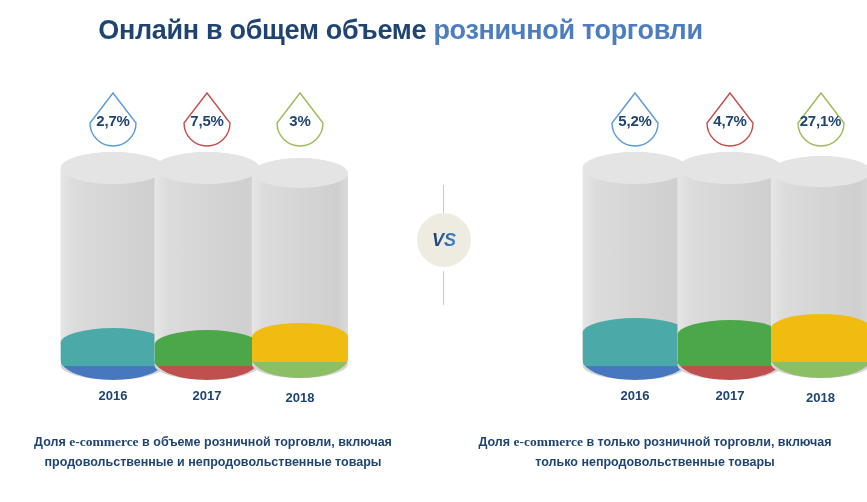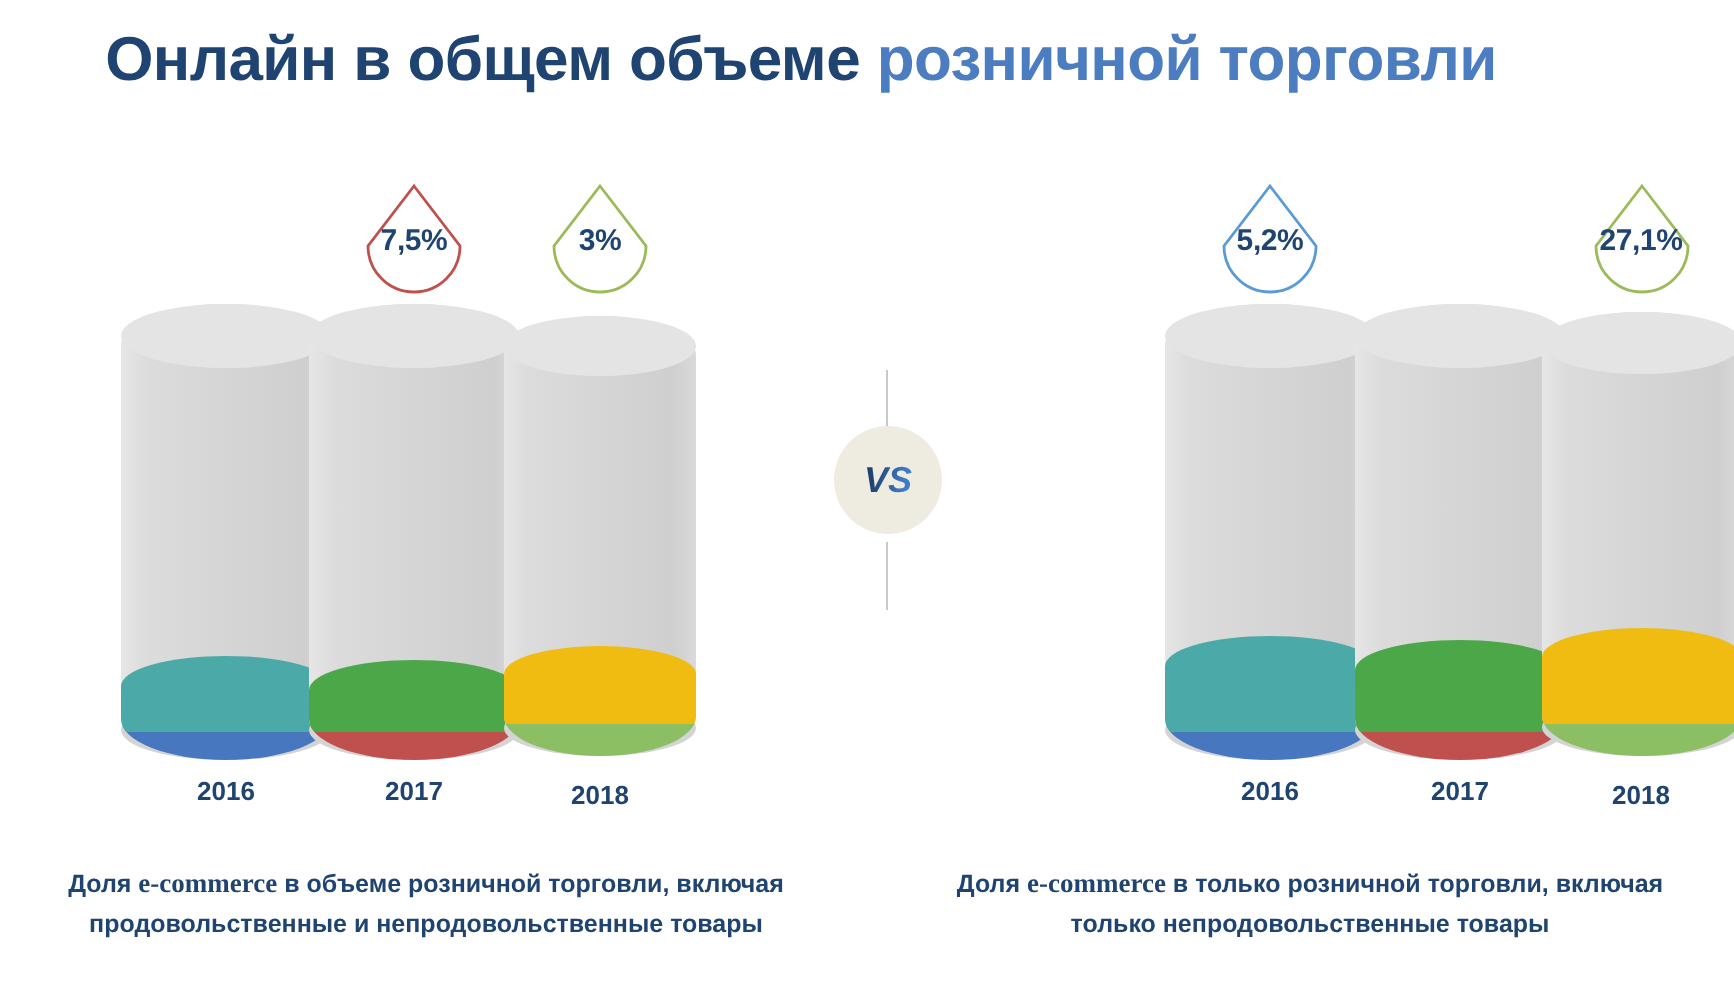--- a/index.html
+++ b/index.html
@@ -16,21 +16,21 @@
     -webkit-font-smoothing: antialiased;
   }
 
   
   #title {
     position: absolute;
     left: 0;
     top: 8px;
     width: 801px;
     text-align: center;
-    font-size: 31px;
+    font-size: 27px;
     font-weight: bold;
     letter-spacing: -0.3px;
     white-space: nowrap;
     line-height: 44px;
   }
   #title .t-dark { color: #1F4471; }
   #title .t-light { color: #4C7DC0; }
 
   
   #stage {
@@ -214,20 +214,26 @@
 
 <div id="title">
   <span class="t-dark">Онлайн в общем объеме </span><span class="t-light">розничной торговли</span>
 </div>
 
 <div id="stage">
 
   <div class="group" id="group-left">
 
     <div class="col" style="left:18px; width:110px; height:320px;">
+      <div class="droplet" style="top:0;">
+        <svg viewBox="0 0 60 66">
+          <path d="M30 3 L53 33 A23 23 0 1 1 7 33 Z" fill="#ffffff" stroke="#5B9BD5" stroke-width="1.4"></path>
+        </svg>
+        <div class="dlabel">2,7%</div>
+      </div>
       <div class="cyl" style="top:62px; width:105px; height:228px;">
         <div class="cyl-bottom-cap" style="height:30px;"></div>
         <div class="cyl-body">
           <div class="fill" style="height:52px;">
             <div class="fill-rim" style="height:30px; background:#4677BF;"></div>
             <div class="fill-body" style="top:15px; bottom:14px; background:#4BAAA7;"></div>
             <div class="fill-top" style="height:30px; background:#4BAAA7;"></div>
           </div>
         </div>
         <div class="cyl-top" style="height:32px;"></div>
@@ -303,20 +309,26 @@
             <div class="fill-body" style="top:15px; bottom:14px; background:#4BAAA7;"></div>
             <div class="fill-top" style="height:30px; background:#4BAAA7;"></div>
           </div>
         </div>
         <div class="cyl-top" style="height:32px;"></div>
       </div>
       <div class="year" style="top:298px;">2016</div>
     </div>
 
     <div class="col" style="left:103px; width:110px; height:320px;">
+      <div class="droplet" style="top:0;">
+        <svg viewBox="0 0 60 66">
+          <path d="M30 3 L53 33 A23 23 0 1 1 7 33 Z" fill="#ffffff" stroke="#C0504D" stroke-width="1.4"></path>
+        </svg>
+        <div class="dlabel">4,7%</div>
+      </div>
       <div class="cyl" style="top:62px; width:105px; height:228px;">
         <div class="cyl-bottom-cap" style="height:30px;"></div>
         <div class="cyl-body">
           <div class="fill" style="height:60px;">
             <div class="fill-rim" style="height:30px; background:#C0504D;"></div>
             <div class="fill-body" style="top:15px; bottom:14px; background:#4CA748;"></div>
             <div class="fill-top" style="height:30px; background:#4CA748;"></div>
           </div>
         </div>
         <div class="cyl-top" style="height:32px;"></div>

